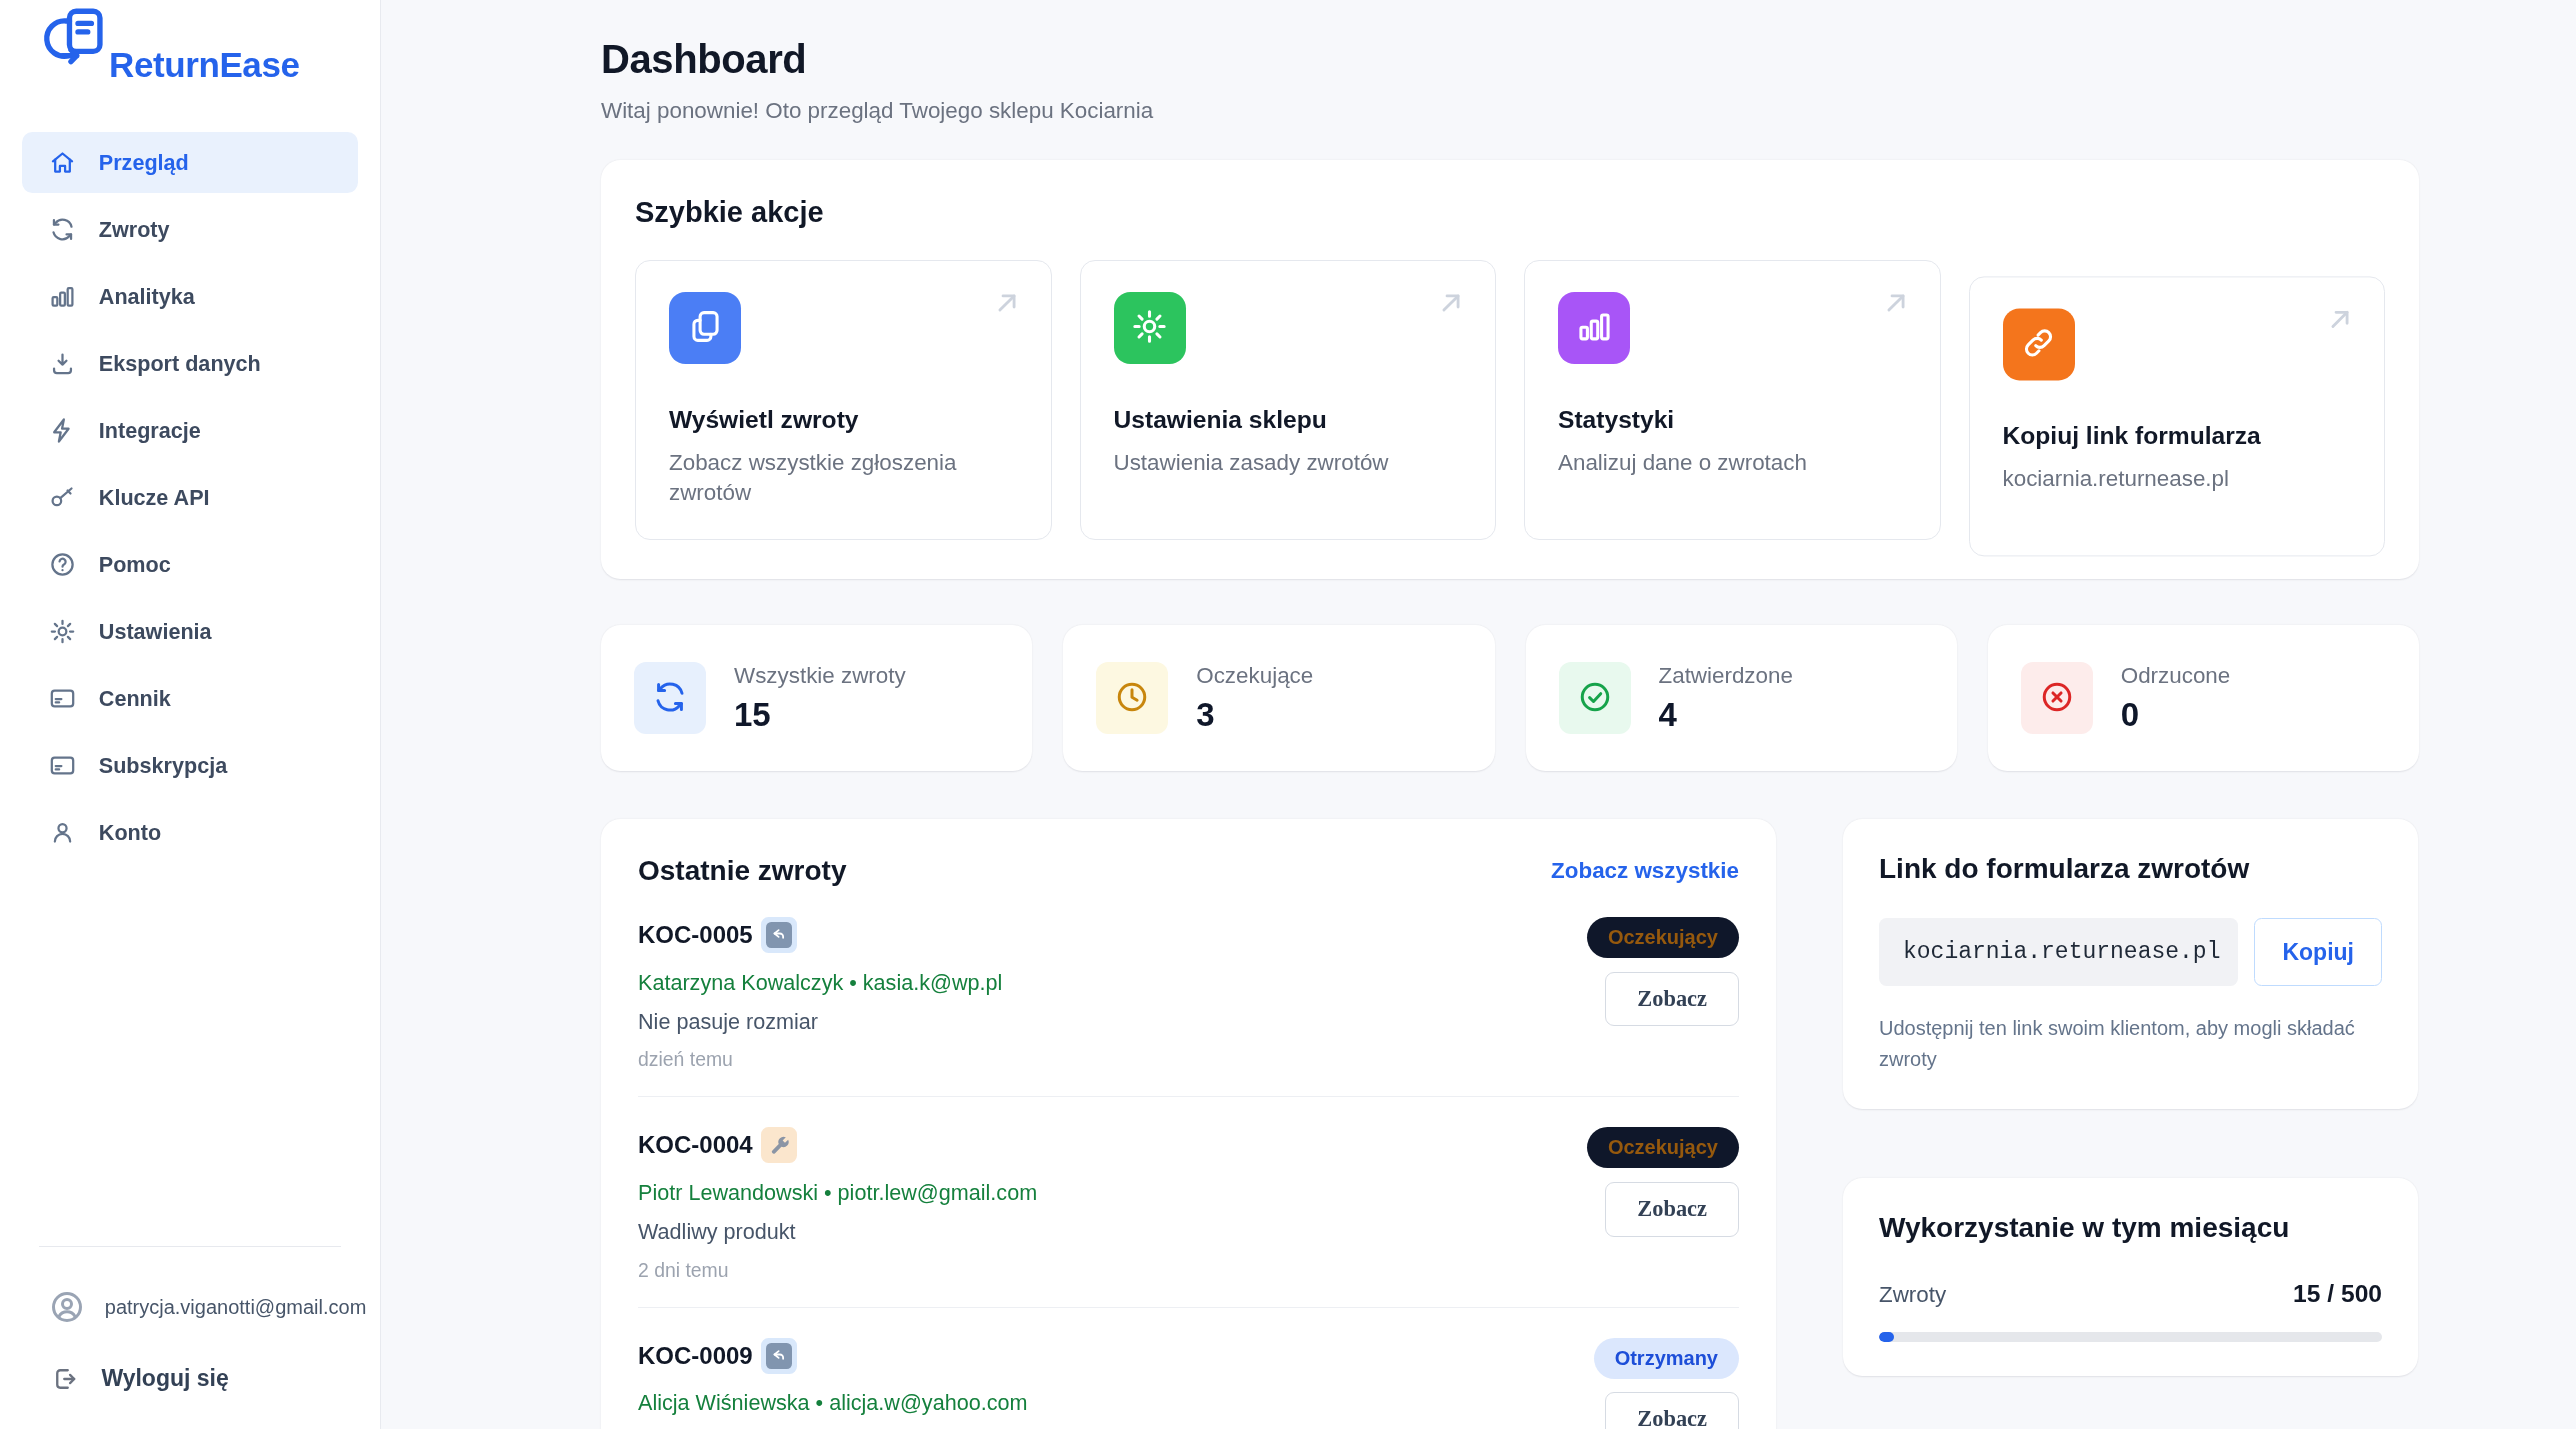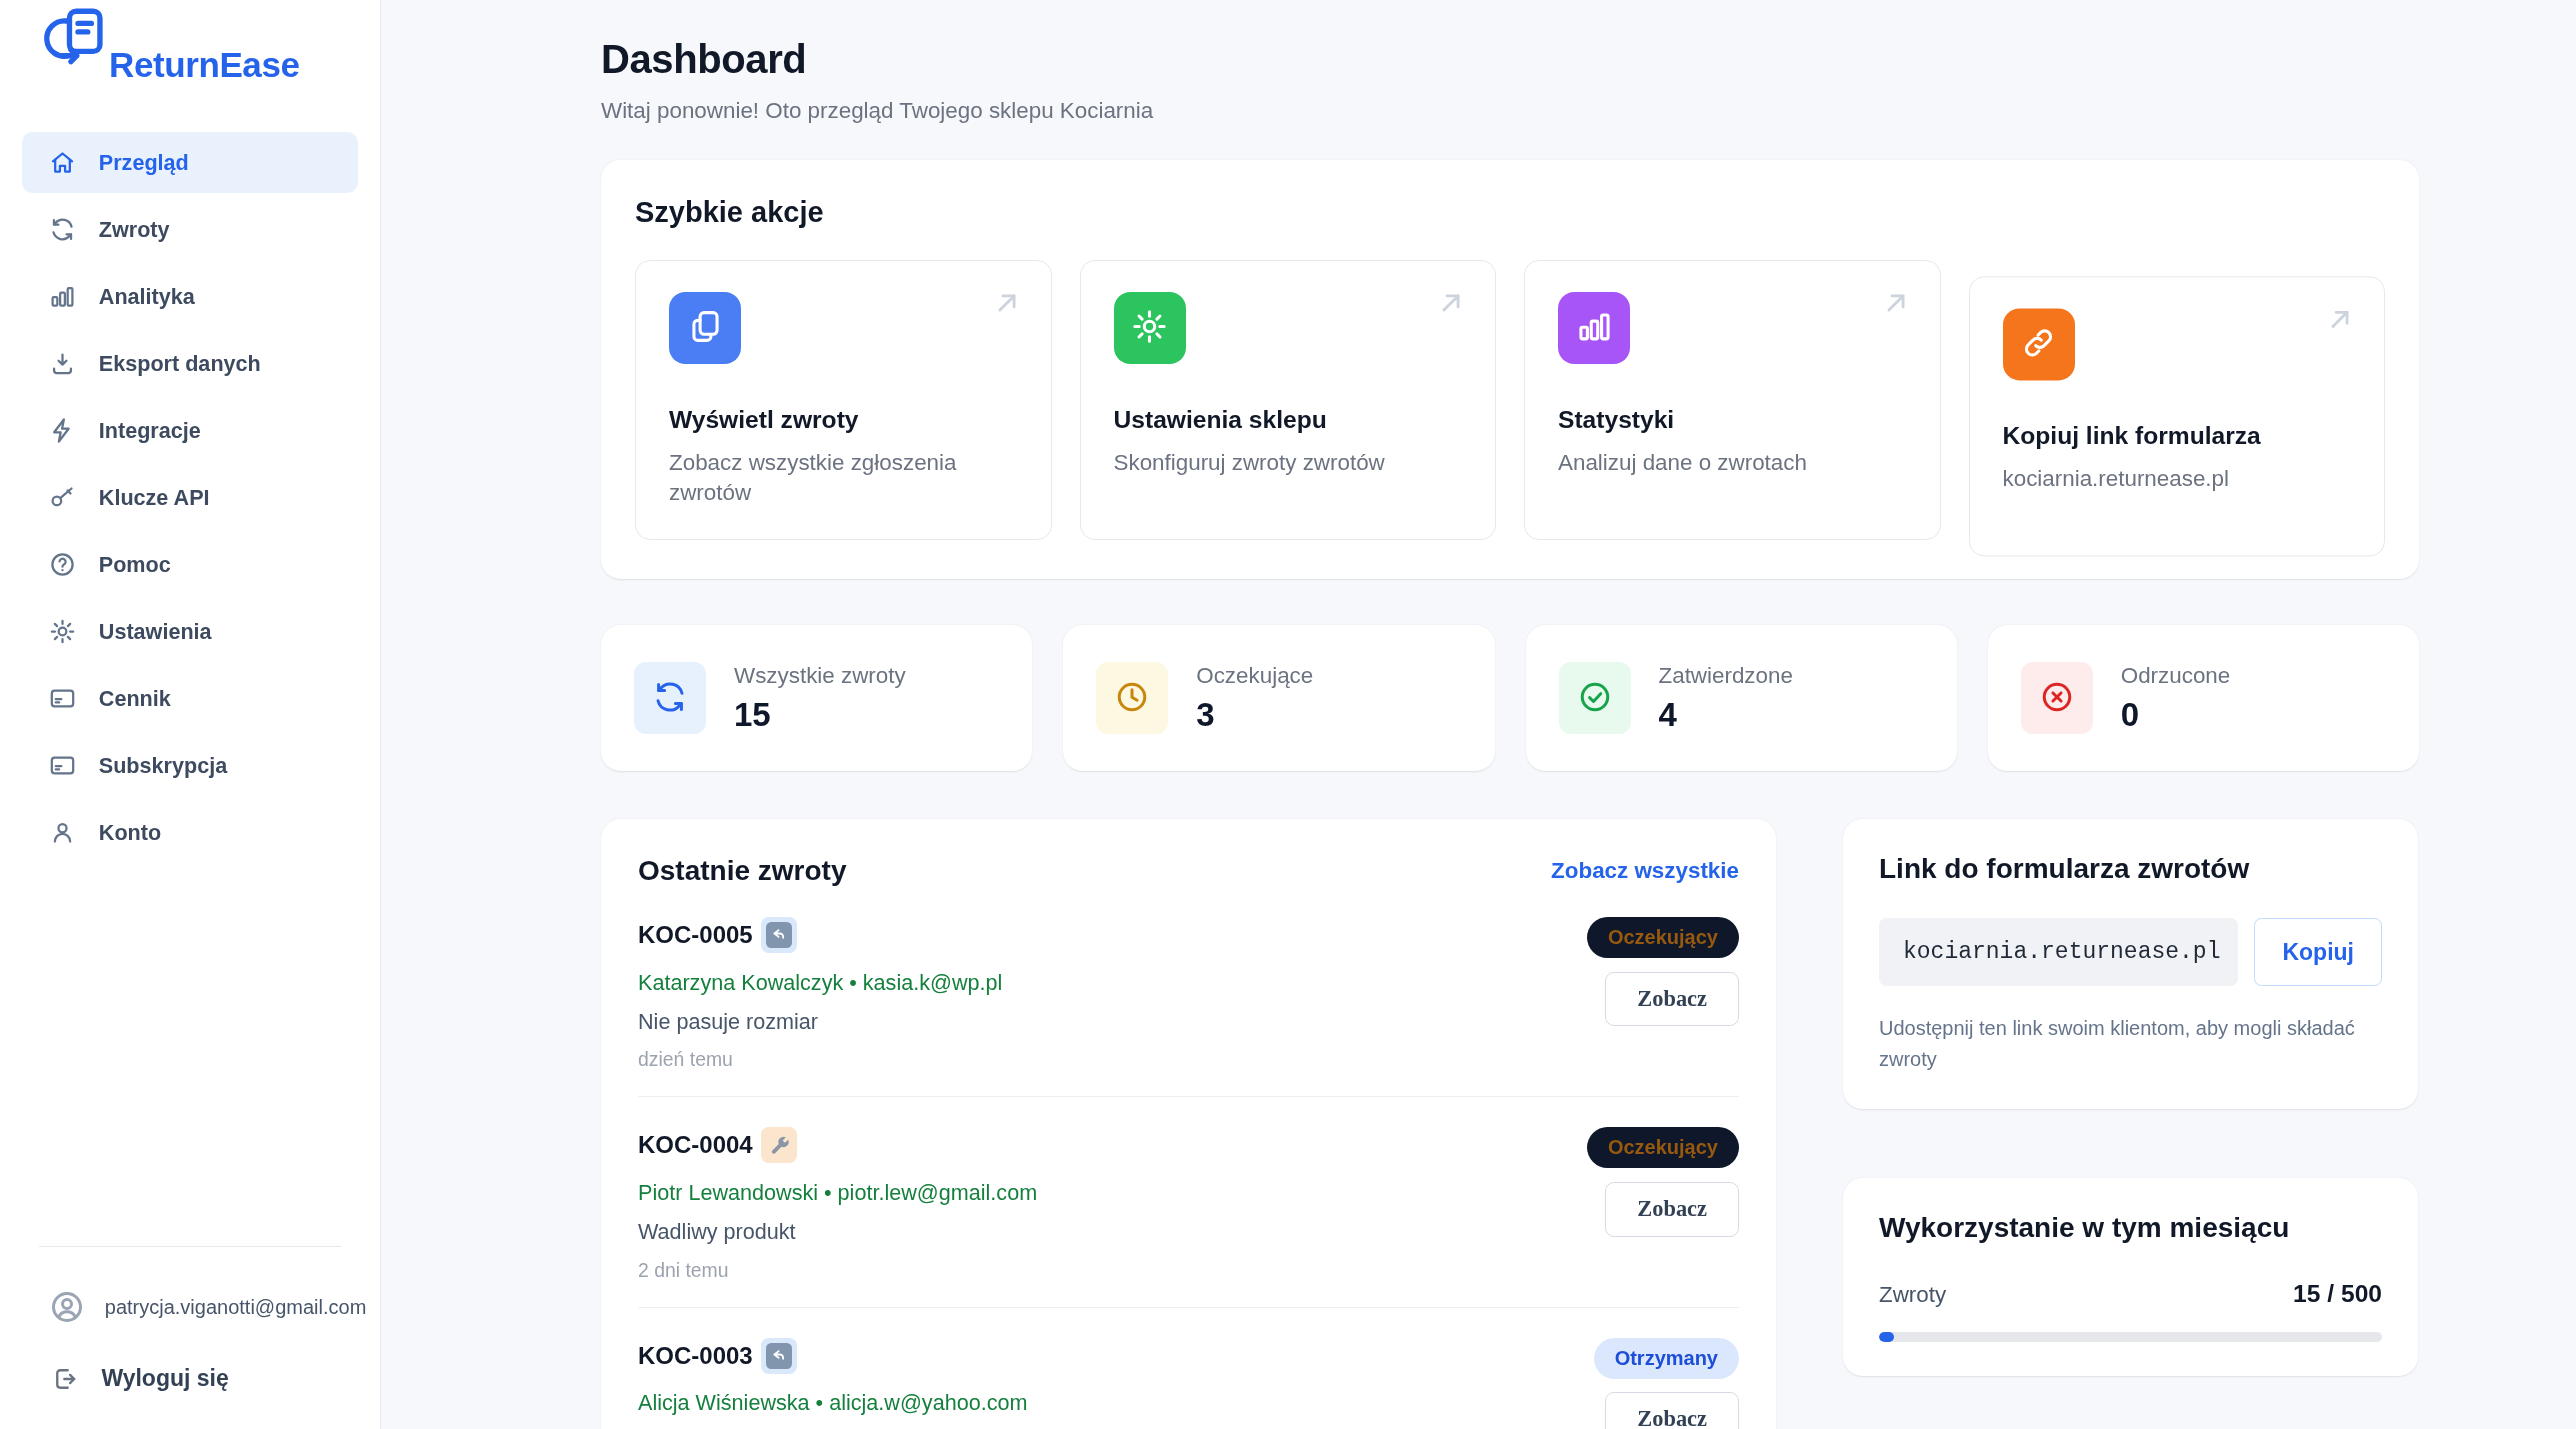--- a/index.html
+++ b/index.html
@@ -259,21 +259,21 @@
           <span><svg viewBox="0 0 24 24" fill="none" stroke="currentColor" stroke-width="2" stroke-linecap="round" stroke-linejoin="round">
                 <circle cx="12" cy="12" r="3.4"></circle>
                 <path d="M12 2.5v2.8M12 18.7v2.8M2.5 12h2.8M18.7 12h2.8M5.2 5.2l2 2M16.8 16.8l2 2M18.8 5.2l-2 2M7.2 16.8l-2 2"></path>
               </svg></span>
         </div>
         <svg class="qa-arrow" viewBox="0 0 24 24" fill="none" stroke="currentColor" stroke-width="2" stroke-linecap="round" stroke-linejoin="round">
             <path d="M7 17 17 7"></path>
             <path d="M9.2 7H17v7.8"></path>
           </svg>
         <div class="qa-name">Ustawienia sklepu</div>
-        <div class="qa-desc">Skonfiguruj zwroty zwrotów</div>
+        <div class="qa-desc">Ustawienia zasady zwrotów</div>
       </div>
         <div class="qa-card">
         <div class="qa-tile" style="background: rgb(168, 85, 247);">
           <span><svg viewBox="0 0 24 24" fill="none" stroke="currentColor" stroke-width="2" stroke-linecap="round" stroke-linejoin="round">
                 <rect x="3.2" y="12.5" width="4.2" height="7.5" rx="1"></rect>
                 <rect x="9.9" y="8.5" width="4.2" height="11.5" rx="1"></rect>
                 <rect x="16.6" y="4.5" width="4.2" height="15.5" rx="1"></rect>
               </svg></span>
         </div>
         <svg class="qa-arrow" viewBox="0 0 24 24" fill="none" stroke="currentColor" stroke-width="2" stroke-linecap="round" stroke-linejoin="round">
@@ -399,21 +399,21 @@
             <div class="r-time">2 dni temu</div>
           </div>
           <div class="r-right">
             <span class="badge pending">Oczekujący</span>
             <button class="view-btn">Zobacz</button>
           </div>
         </div>
           <div class="r-item">
           <div>
             <div class="r-id-row">
-              <span class="r-id">KOC-0003</span>
+              <span class="r-id">KOC-0009</span>
               <span class="r-tile return">
                   <span class="inner">
                     <svg viewBox="0 0 24 24" fill="none" stroke="currentColor" stroke-width="2.4" stroke-linecap="round" stroke-linejoin="round">
                       <path d="M11.5 5.5 6 10l5.5 4.5"></path>
                       <path d="M6 10h7.2a4.3 4.3 0 0 1 4.3 4.3v1.4"></path>
                     </svg>
                   </span>
                 </span>
             </div>
             <div class="r-customer">Alicja Wiśniewska • alicja.w@yahoo.com</div>

